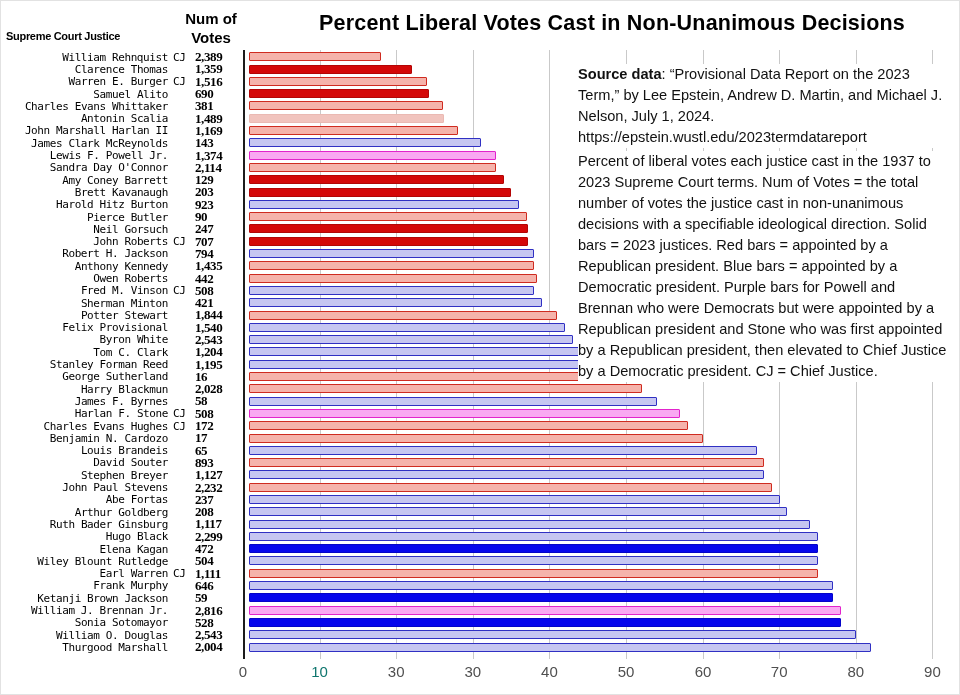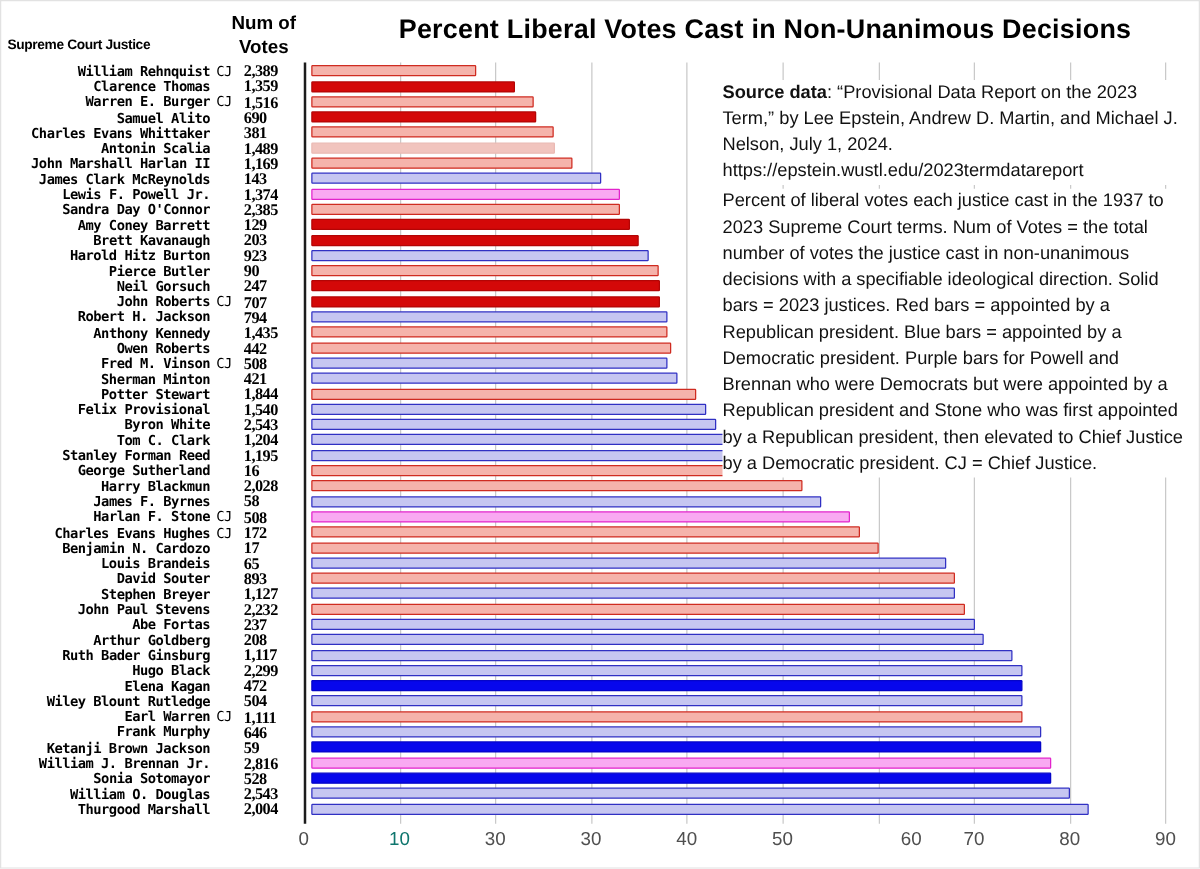--- a/index.html
+++ b/index.html
@@ -19,21 +19,21 @@
   .hdr-votes{
     position:absolute;left:183px;top:9px;width:56px;text-align:center;
     font-size:15px;font-weight:bold;color:#000;line-height:19px;
   }
   .plot-grid{position:absolute;top:50px;height:609px;width:1px;background:#c9c9c9;}
   .plot-axis{position:absolute;top:50px;height:609px;width:2px;background:#1c1c1c;}
   .rows{position:absolute;left:6px;top:51px;width:948px;}
   .row{display:flex;align-items:center;height:12.31px;}
   .jname{
     width:162px;text-align:right;font-family:"DejaVu Sans Mono",monospace;
-    font-size:11px;font-weight:bold;color:#000;white-space:pre;letter-spacing:-0.4px;
+    font-size:11px;font-weight:normal;color:#000;white-space:pre;letter-spacing:-0.4px;
   }
   .jcj{
     width:22px;text-align:left;padding-left:5px;font-family:"DejaVu Sans Mono",monospace;
     font-size:11px;font-weight:normal;color:#000;letter-spacing:-0.4px;
   }
   .jvotes{
     width:48px;text-align:left;font-family:Liberation Serif, serif;
     font-size:13px;font-weight:bold;color:#000;letter-spacing:-0.4px;
   }
   .barwrap{position:relative;flex:1;height:12.31px;}
@@ -143,21 +143,21 @@
         <div class="jname">Lewis F. Powell Jr.</div>
         <div class="jcj"></div>
         <div class="jvotes">1,374</div>
         <div class="barwrap">
           <div class="bar" style="width: 245.12px; background: rgb(249, 169, 242); border-color: rgb(226, 36, 204);"></div>
         </div>
       </div>
       <div class="row">
         <div class="jname">Sandra Day O'Connor</div>
         <div class="jcj"></div>
-        <div class="jvotes">2,385</div>
+        <div class="jvotes">2,114</div>
         <div class="barwrap">
           <div class="bar" style="width: 245.12px; background: rgb(245, 179, 171); border-color: rgb(207, 43, 32);"></div>
         </div>
       </div>
       <div class="row">
         <div class="jname">Amy Coney Barrett</div>
         <div class="jcj"></div>
         <div class="jvotes">129</div>
         <div class="barwrap">
           <div class="bar" style="width: 252.78px; background: rgb(212, 8, 8); border-color: rgb(179, 5, 5);"></div>
@@ -468,21 +468,21 @@
         </div>
       </div>
     </div>
   <div id="xaxis">
       <div class="xaxis-label" style="left: 243px; color: rgb(79, 79, 79);">0</div>
       <div class="xaxis-label" style="left: 319.6px; color: #0f766e;">10</div>
       <div class="xaxis-label" style="left: 396.2px; color: rgb(79, 79, 79);">30</div>
       <div class="xaxis-label" style="left: 472.8px; color: rgb(79, 79, 79);">30</div>
       <div class="xaxis-label" style="left: 549.4px; color: rgb(79, 79, 79);">40</div>
       <div class="xaxis-label" style="left: 626px; color: rgb(79, 79, 79);">50</div>
-      <div class="xaxis-label" style="left: 729px; color: rgb(79, 79, 79);">60</div>
+      <div class="xaxis-label" style="left: 703px; color: rgb(79, 79, 79);">60</div>
       <div class="xaxis-label" style="left: 779.2px; color: rgb(79, 79, 79);">70</div>
       <div class="xaxis-label" style="left: 855.8px; color: rgb(79, 79, 79);">80</div>
       <div class="xaxis-label" style="left: 932.4px; color: rgb(79, 79, 79);">90</div>
     </div>
 
   <div class="note src">
     <b>Source data</b><span>: “Provisional Data Report on the 2023 Term,” by Lee Epstein, Andrew D. Martin, and Michael J. Nelson, July 1, 2024.  https://epstein.wustl.edu/2023termdatareport</span>
   </div>
   <div class="note desc">Percent of liberal votes each justice cast in the 1937 to 2023 Supreme Court terms. Num of Votes = the total number of votes the justice cast in non-unanimous decisions with a specifiable ideological direction. Solid bars = 2023 justices. Red bars = appointed by a Republican president. Blue bars = appointed by a Democratic president. Purple bars for Powell and Brennan who were Democrats but were appointed by a Republican president and Stone who was first appointed by a Republican president, then elevated to Chief Justice by a Democratic president. CJ = Chief Justice.</div>
 </div>

